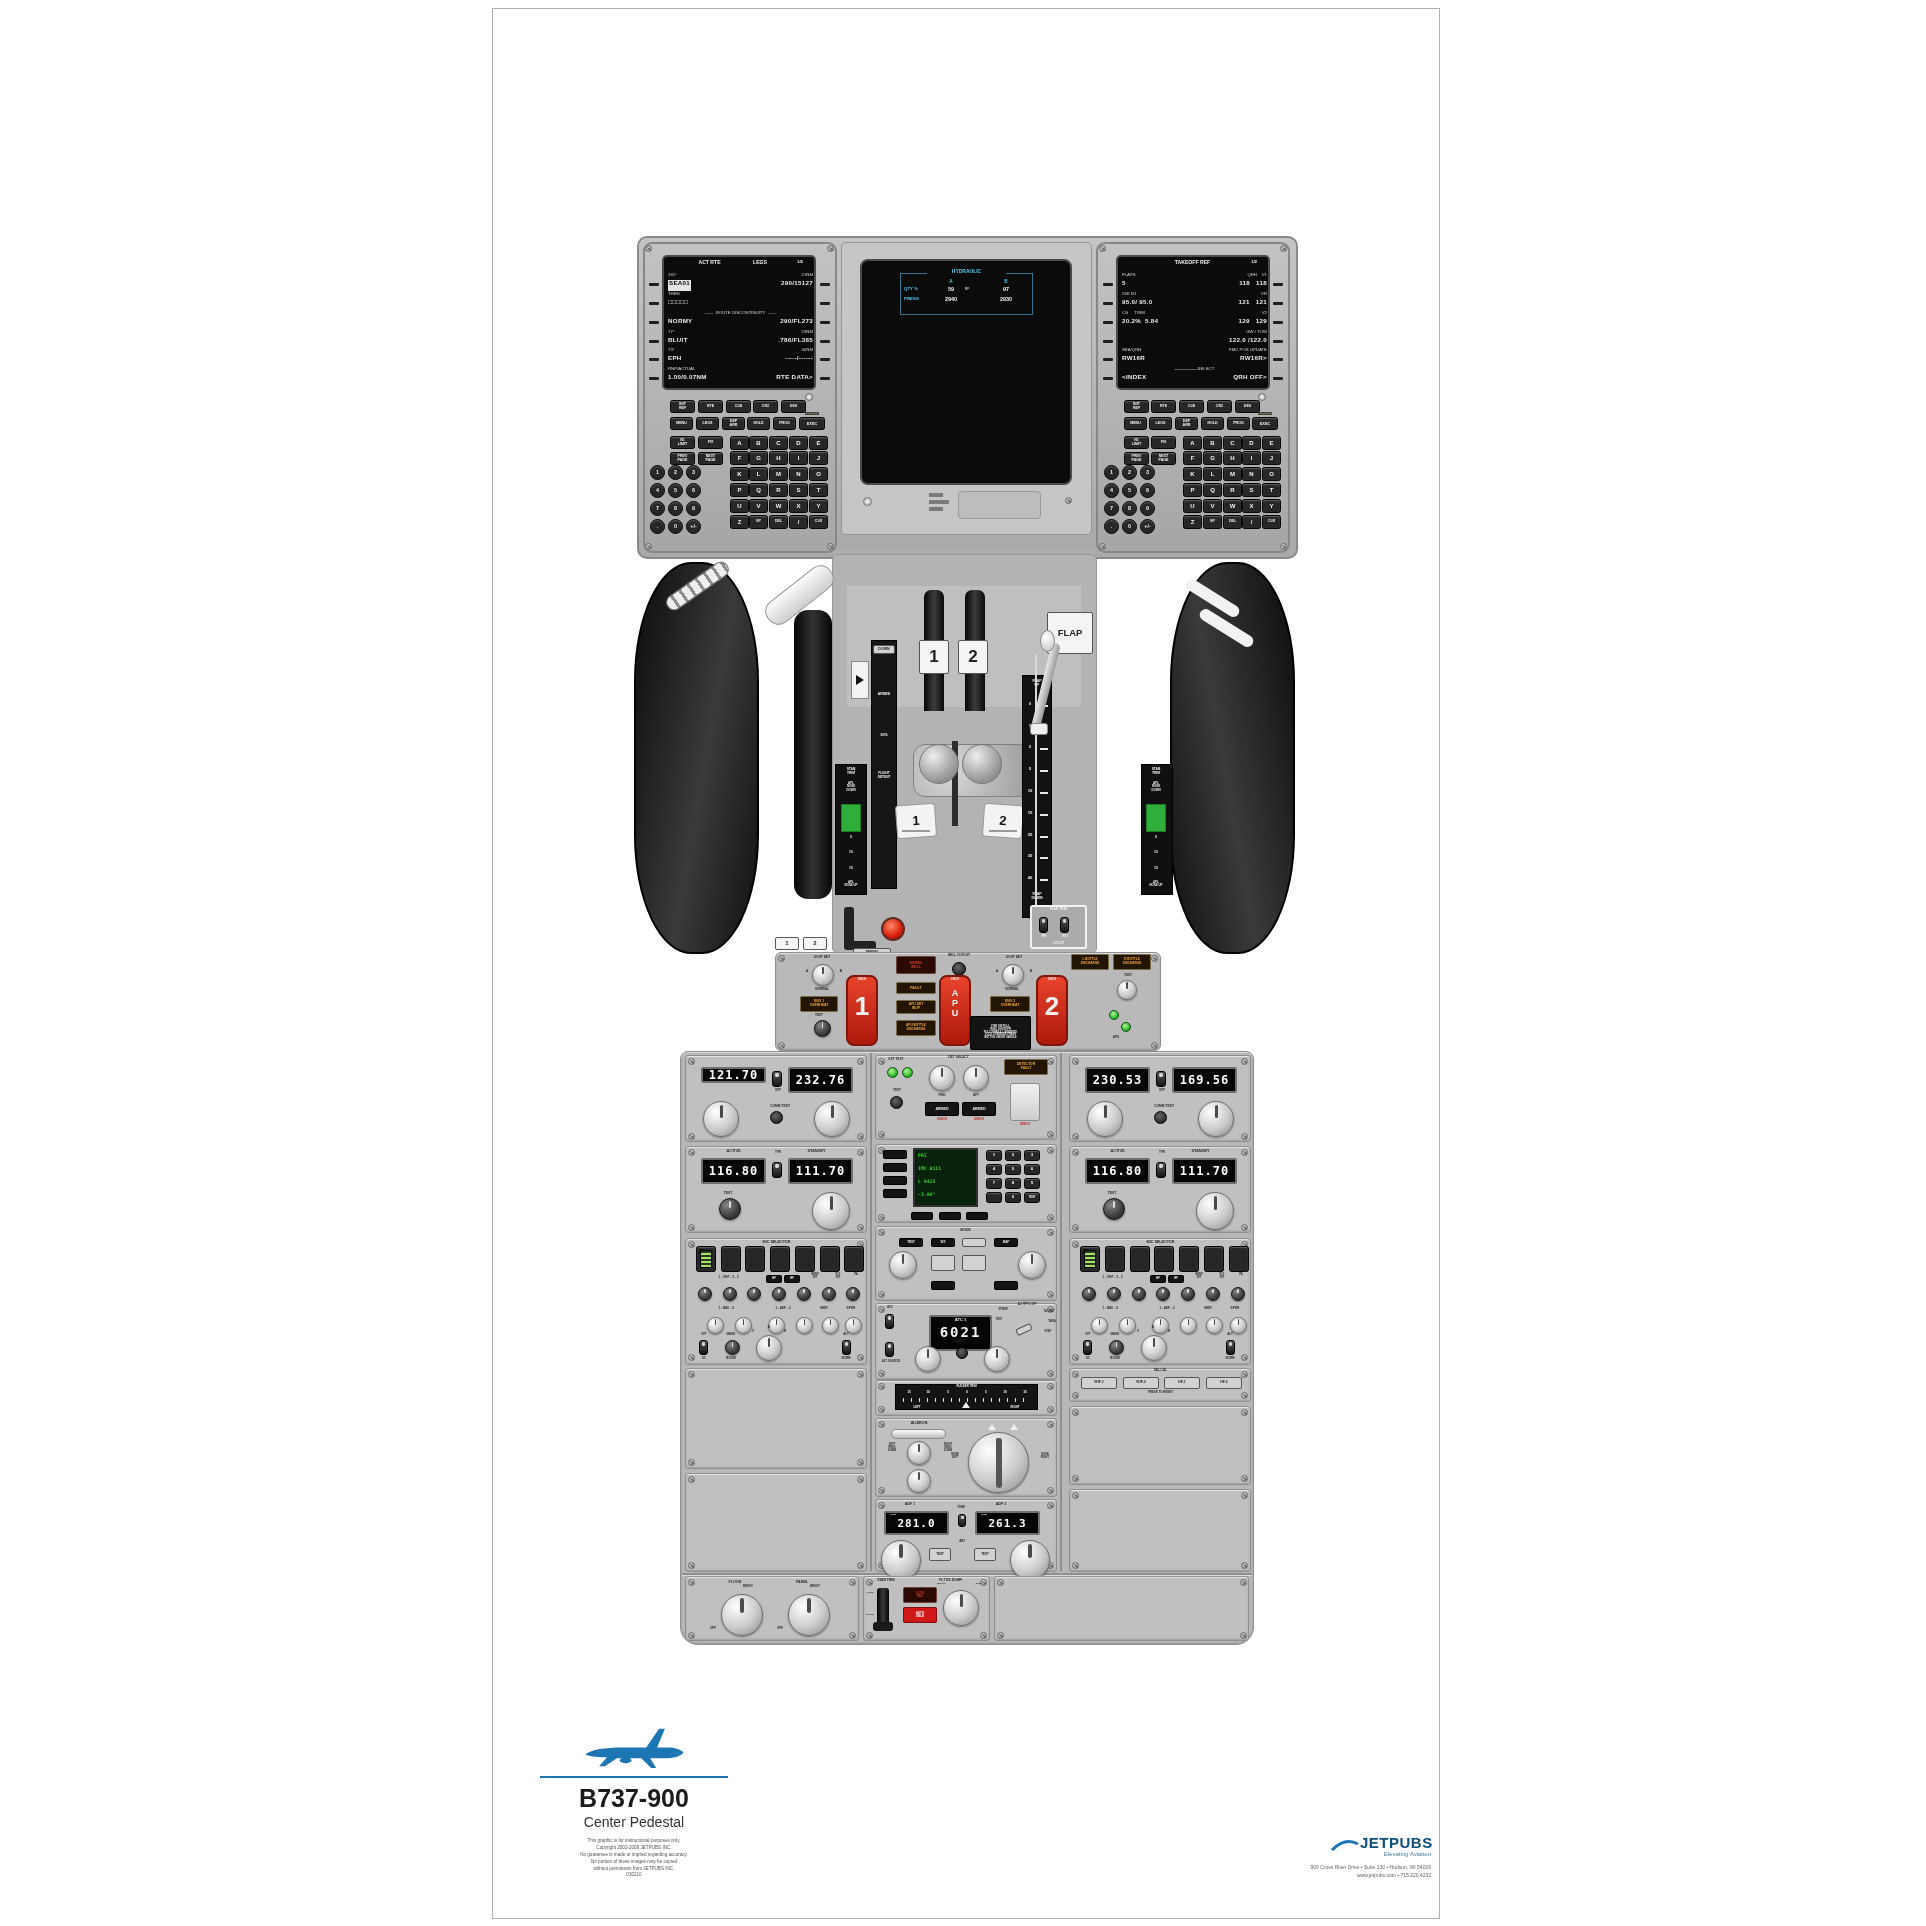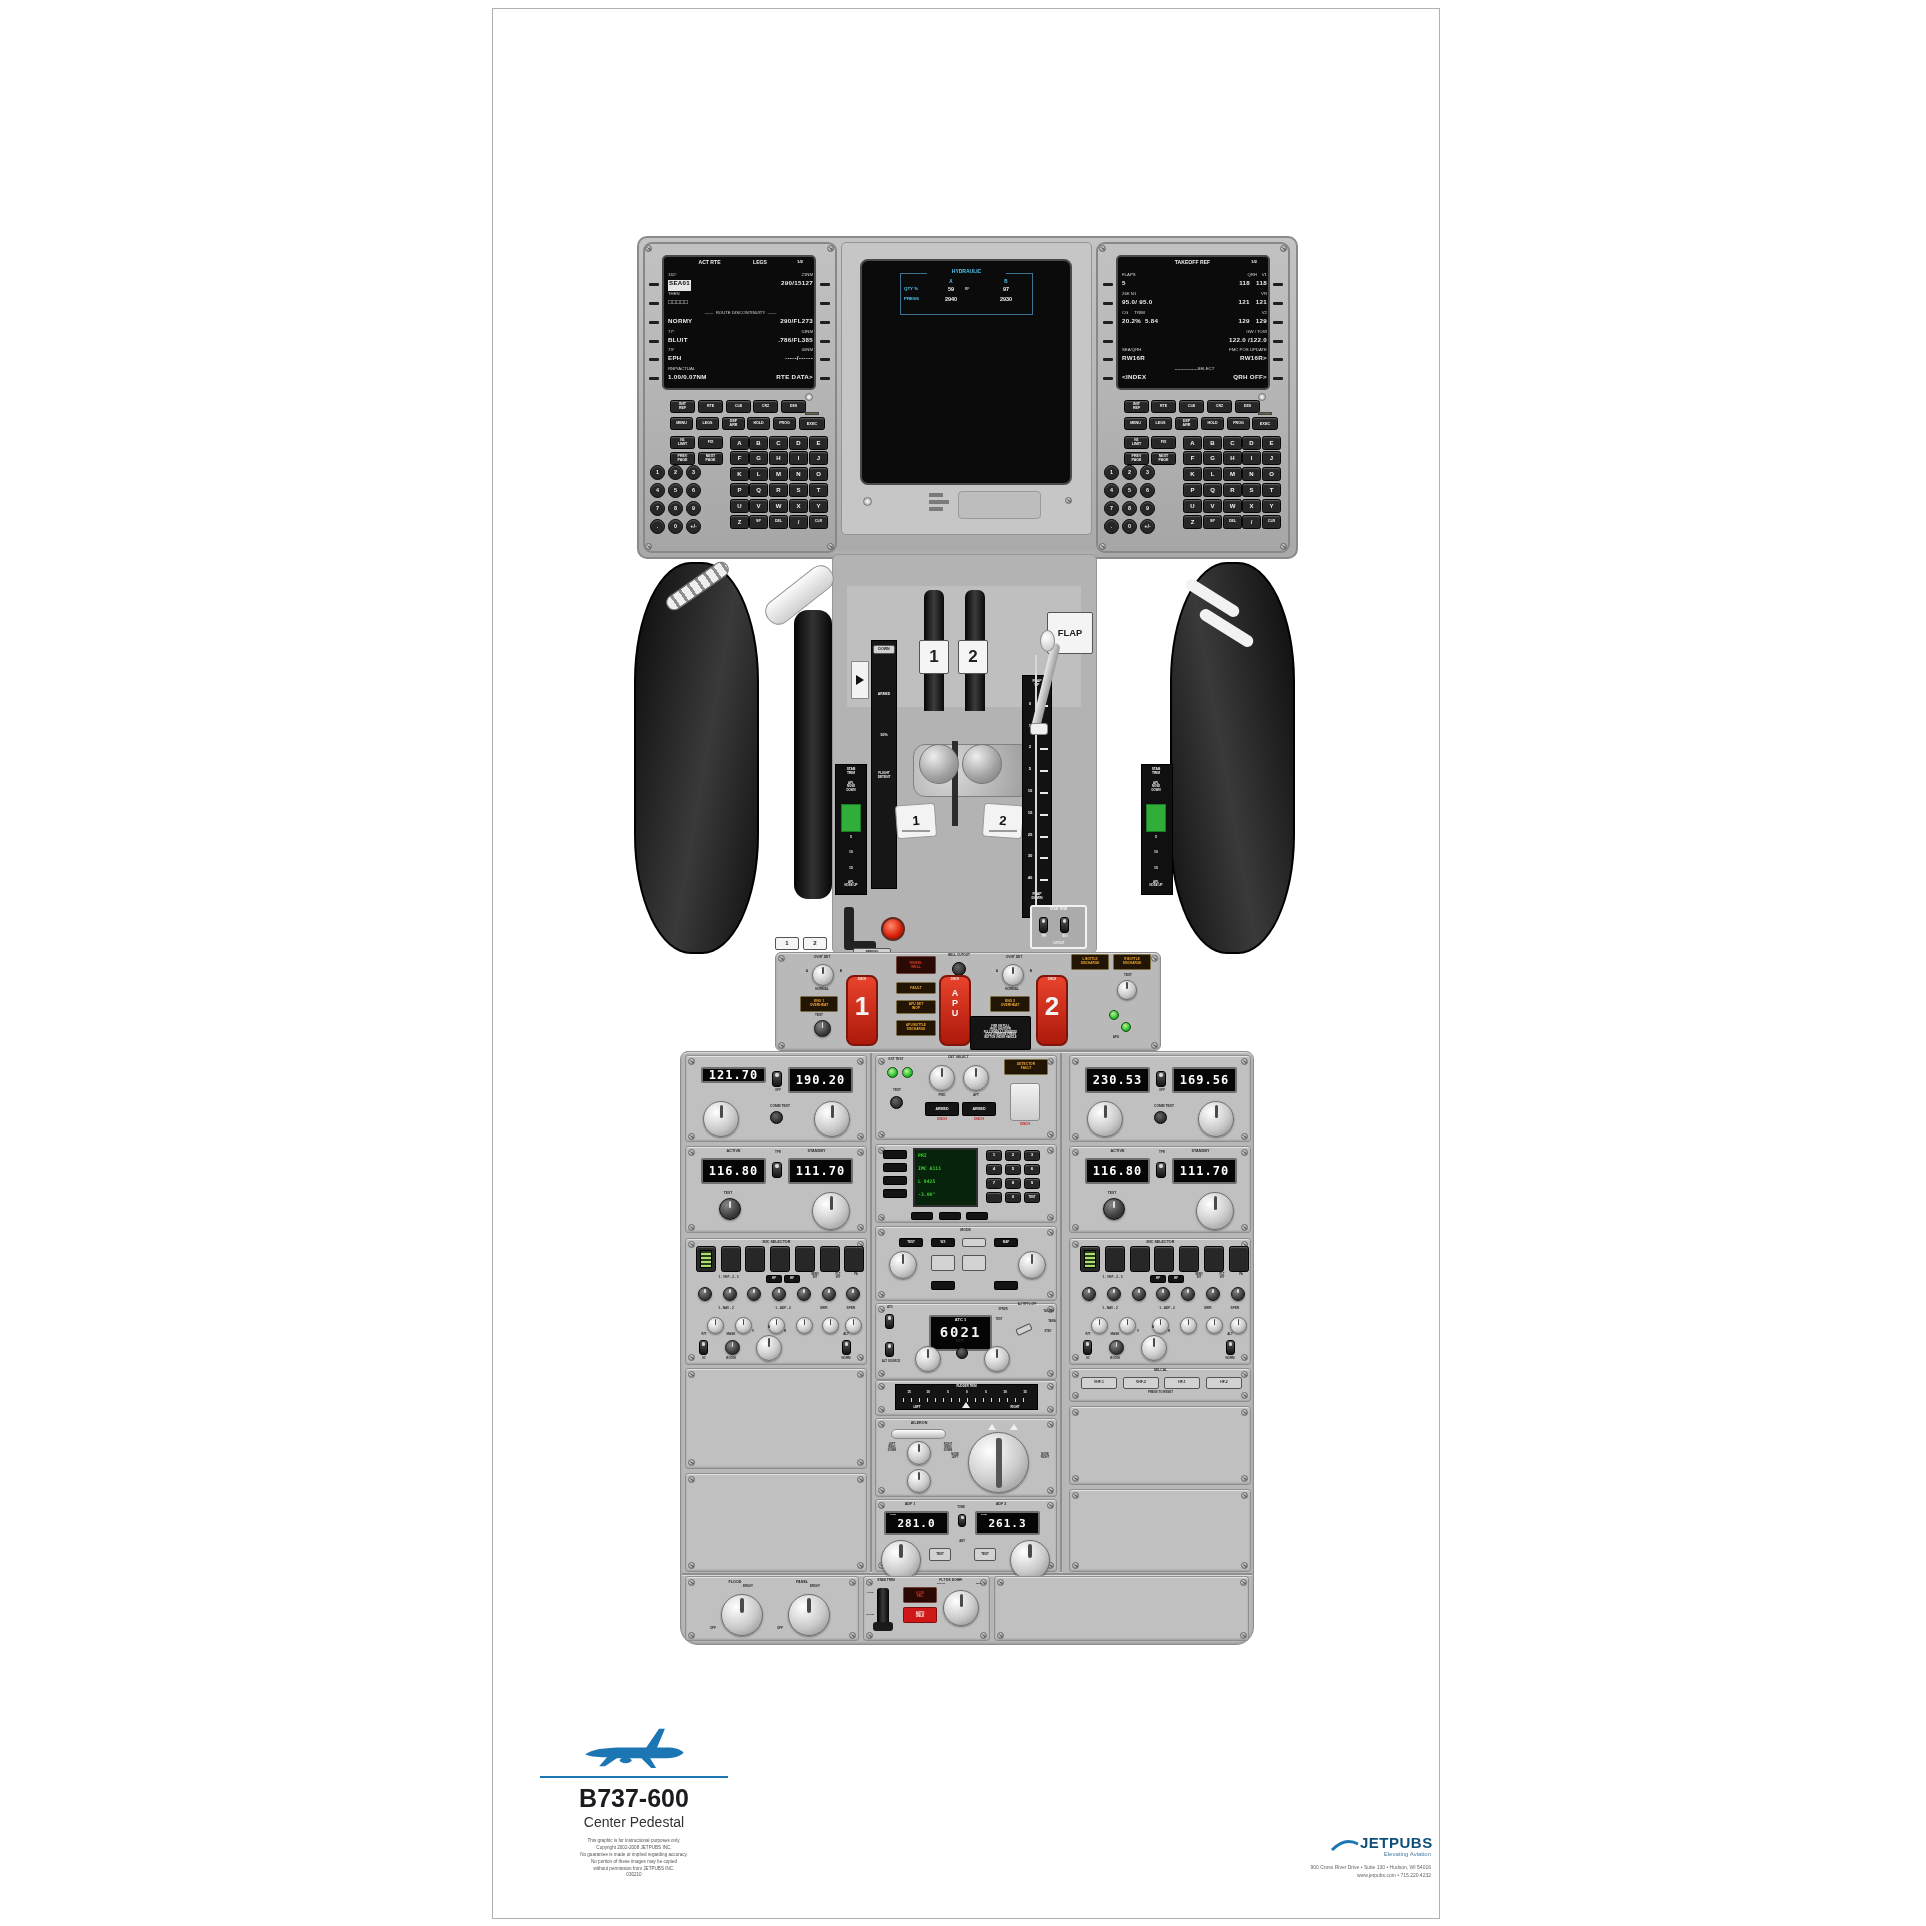--- a/index.html
+++ b/index.html
@@ -65,21 +65,21 @@
   <div class="abs page" style="left:492px;top:8px;width:948px;height:1911px;"></div>
 
   <div class="abs" style="left:492px;top:1713px;width:948px;height:198px;">
     <div class="abs" style="left:87px;top:6px;width:109px;height:55px;">
       <svg width="109" height="55" viewBox="0 0 110 56">
         <path fill="#1d76b4" d="M6 36c6-5 20-7 38-7h24l13-19h6l-8 19h10c8 0 14 2 17 5-3 4-10 6-20 6H72l6 10h-5L63 40H38l-12 8h-6l8-9c-12 0-19-1-22-3z"></path>
         <ellipse cx="47" cy="42" rx="6" ry="3" fill="#1d76b4"></ellipse>
       </svg>
     </div>
     <div class="abs" style="left:48px;top:63px;width:188px;height:2px;background:#1d76b4;"></div>
-    <div class="abs ftitle" style="left:43px;top:71px;width:198px;font-size:25px;">B737-600</div>
+    <div class="abs ftitle" style="left:43px;top:71px;width:198px;font-size:25px;">B737-900</div>
     <div class="abs fsub" style="left:43px;top:101px;width:198px;font-size:14px;">Center Pedestal</div>
     <div class="abs fprint" style="left:48px;top:125px;width:188px;font-size:4.6px;">
       <div>This graphic is for instructional purposes only.</div>
       <div>Copyright 2002-2008 JETPUBS INC.</div>
       <div>No guarantee is made or implied regarding accuracy.</div>
       <div>No portion of these images may be copied</div>
       <div>without permission from JETPUBS INC.</div>
       <div>030210</div>
     </div>
     <div class="abs" style="left:747px;top:121px;width:193px;height:59px;text-align:right;">
@@ -461,21 +461,21 @@
     <div class="abs panel" style="left: 680px; top: 1051px; width: 574px; height: 594px; background: rgb(183, 183, 183); border-radius: 8px 8px 18px 18px;"></div>
     <div class="abs seam" style="left: 870px; top: 1053px; width: 2px; height: 519px;"></div>
     <div class="abs seam" style="left: 1060px; top: 1053px; width: 2px; height: 519px;"></div>
     <div class="abs seam" style="left: 682px; top: 1573px; width: 570px; height: 2px;"></div>
     <div class="abs panel" style="left: 685px; top: 1055px; width: 182px; height: 87px;"></div>
     <div class="abs screw" style="left: 688px; top: 1058px; width: 7px; height: 7px;"></div>
     <div class="abs screw" style="left: 857px; top: 1058px; width: 7px; height: 7px;"></div>
     <div class="abs screw" style="left: 688px; top: 1133px; width: 7px; height: 7px;"></div>
     <div class="abs screw" style="left: 857px; top: 1133px; width: 7px; height: 7px;"></div>
     <div class="abs seg" style="left: 701px; top: 1067px; width: 65px; height: 16px; font-size: 12px;">121.70</div>
-    <div class="abs seg" style="left: 788px; top: 1067px; width: 65px; height: 26px; font-size: 12px;">190.20</div>
+    <div class="abs seg" style="left: 788px; top: 1067px; width: 65px; height: 26px; font-size: 12px;">232.76</div>
     <div class="abs tgl" style="left: 772px; top: 1071px; width: 10px; height: 16px;"></div>
     <div class="abs lbl" style="left: 770px; top: 1089px; width: 16px; height: 9px; font-size: 3px;">OFF</div>
     <div class="abs lbl" style="left: 758px; top: 1105px; width: 44px; height: 9.8px; font-size: 3.3px;">COMM TEST</div>
     <div class="abs btnb" style="left: 770px; top: 1111px; width: 13px; height: 13px;"></div>
     <div class="abs knob" style="left: 703px; top: 1101px; width: 36px; height: 36px;"></div>
     <div class="abs knob" style="left: 814px; top: 1101px; width: 36px; height: 36px;"></div>
     <div class="abs panel" style="left: 1069px; top: 1055px; width: 182px; height: 87px;"></div>
     <div class="abs screw" style="left: 1072px; top: 1058px; width: 7px; height: 7px;"></div>
     <div class="abs screw" style="left: 1241px; top: 1058px; width: 7px; height: 7px;"></div>
     <div class="abs screw" style="left: 1072px; top: 1133px; width: 7px; height: 7px;"></div>

